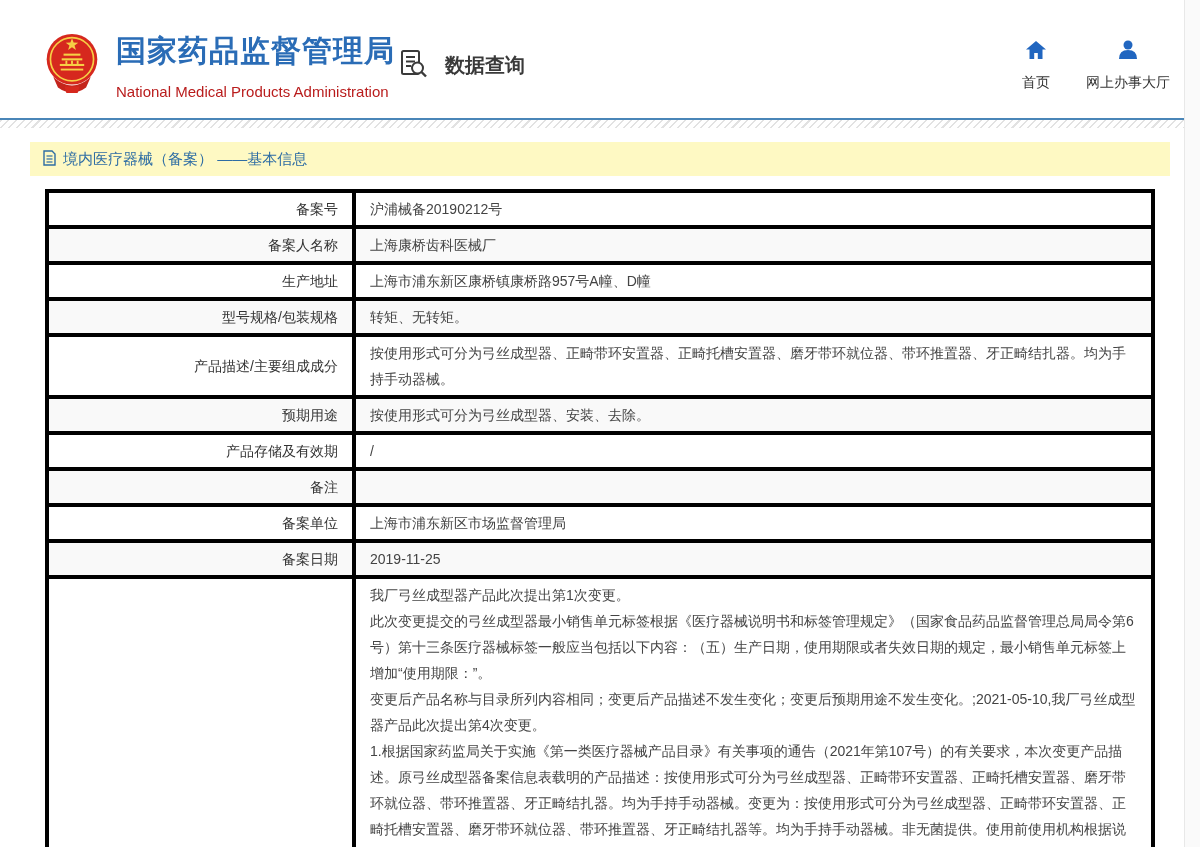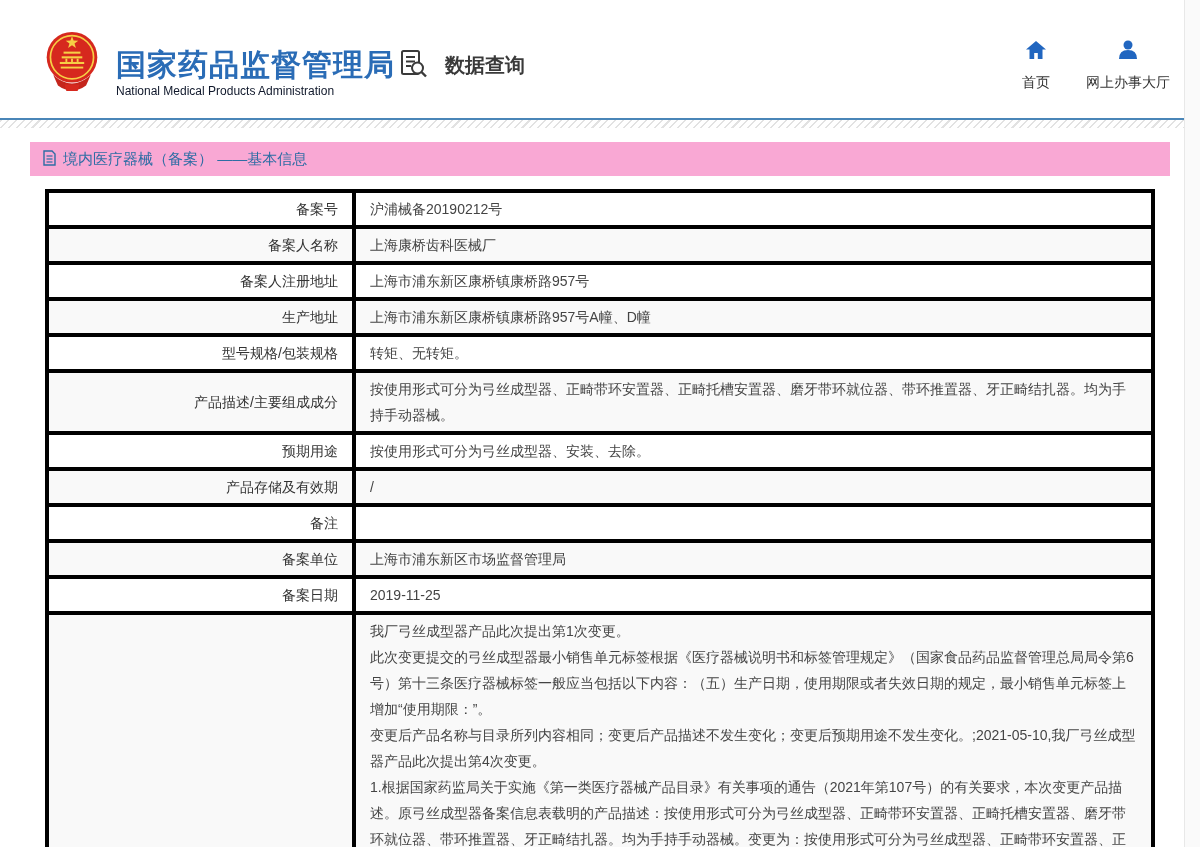--- a/index.html
+++ b/index.html
@@ -10,37 +10,37 @@
     font-family: "Liberation Sans", "DejaVu Sans", sans-serif;
     color: #333;
   }
   
   .top-line { position: absolute; top: 4px; left: 0; width: 100%; height: 1px; background: #ededed; }
   .header { position: relative; height: 118px; background: #fff; }
   .brand { position: absolute; left: 42px; top: 28px; display: flex; align-items: flex-end; }
   .emblem { width: 60px; height: 66px; flex: 0 0 auto; }
   .brand-text { margin-left: 14px; padding-top: 6px; }
   .brand-cn { font-size: 30px; font-weight: bold; color: #2a6cb6; letter-spacing: 1px; line-height: 1.1; }
-  .brand-en { font-size: 12px; color: #0f172a; margin-top: 3px; }
+  .brand-en { font-size: 15px; color: #b91c1c; margin-top: 16px; }
   .data-query { position: absolute; left: 398px; top: 48px; display: flex; align-items: center; gap: 17px;
                 font-size: 20px; font-weight: 600; color: #3a3a3a; cursor: pointer; text-decoration: none; }
   .nav { position: absolute; right: 30px; top: 38px; display: flex; gap: 36px; }
   .nav-item { display: flex; flex-direction: column; align-items: center; gap: 9px;
               font-size: 14px; color: #333; cursor: pointer; min-width: 28px; }
   .nav-item .ni { width: 24px; height: 24px; }
   
   .blue-rule { height: 2px; background: #4a86b8; }
   .hatch {
     height: 8px;
     background: repeating-linear-gradient(135deg, #e2e2e2 0px, #e2e2e2 1.5px, #ffffff 1.5px, #ffffff 5.5px);
   }
   
   .content { margin: 14px 30px 0 30px; }
   .section-bar {
-    background: #f9a8d4; height: 34px; display: flex; align-items: center;
+    background: #fef9c3; height: 34px; display: flex; align-items: center;
     padding: 0 13px; gap: 7px; font-size: 15px; color: #2e6da4;
   }
   .section-bar .doc-ic { width: 13px; height: 16px; flex: 0 0 auto; }
   .table-wrap { margin: 13px 15px 0 15px; }
   table.record { width: 100%; border-collapse: collapse; table-layout: fixed; }
   table.record th, table.record td {
     border: 4px solid #000000;
     font-size: 14px;
     line-height: 26px;
     padding: 3px 14px;
@@ -148,24 +148,20 @@
       <tbody>
         <tr>
           <th>备案号</th>
           <td>沪浦械备20190212号</td>
         </tr>
         <tr>
           <th>备案人名称</th>
           <td>上海康桥齿科医械厂</td>
         </tr>
         <tr>
-          <th>备案人注册地址</th>
-          <td>上海市浦东新区康桥镇康桥路957号</td>
-        </tr>
-        <tr>
           <th>生产地址</th>
           <td>上海市浦东新区康桥镇康桥路957号A幢、D幢</td>
         </tr>
         <tr>
           <th>型号规格/包装规格</th>
           <td>转矩、无转矩。</td>
         </tr>
         <tr>
           <th>产品描述/主要组成成分</th>
           <td>按使用形式可分为弓丝成型器、正畸带环安置器、正畸托槽安置器、磨牙带环就位器、带环推置器、牙正畸结扎器。均为手持手动器械。</td>

